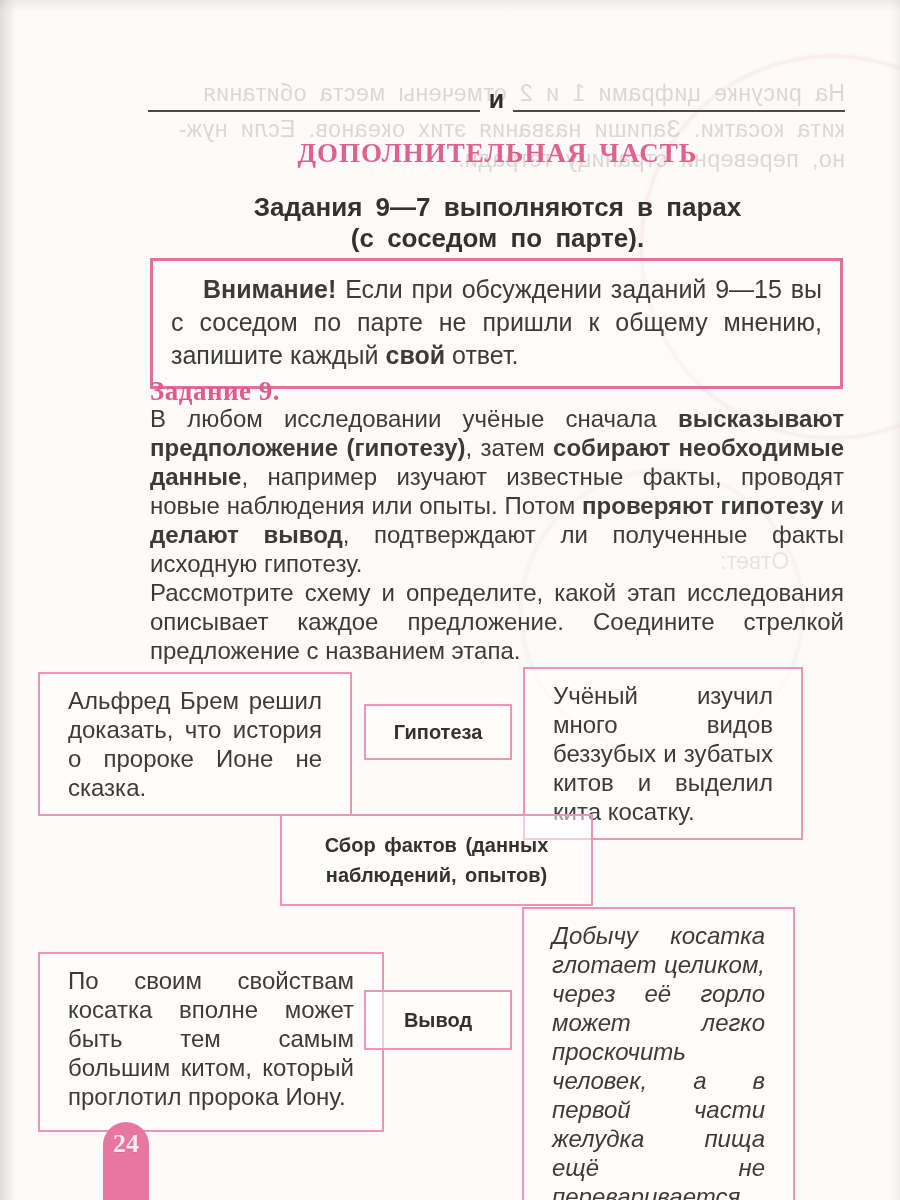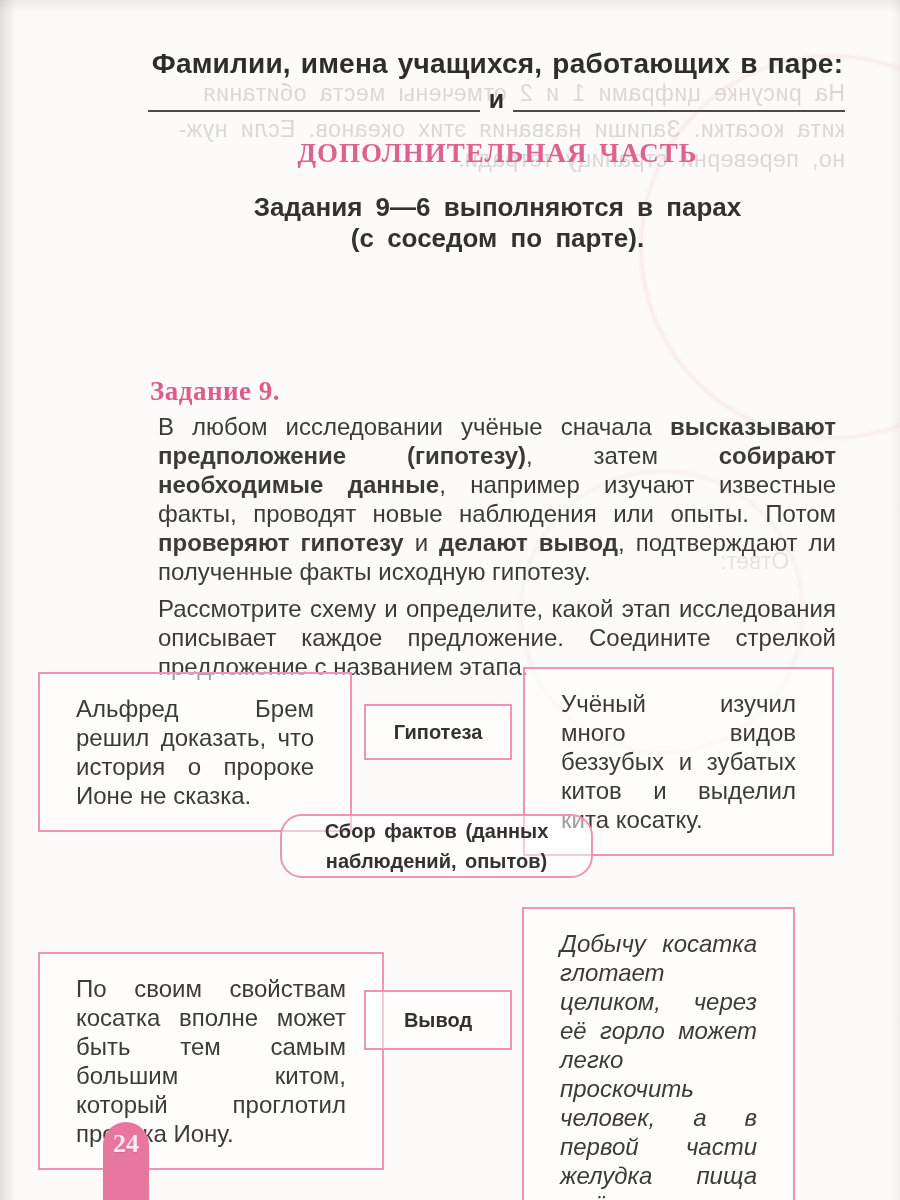--- a/index.html
+++ b/index.html
@@ -67,37 +67,37 @@
   }
   .task-label{
     left:150px;top:376px;
     font-family:"Liberation Serif", serif;font-weight:700;
     font-size:27px;color:#dd5c8c;letter-spacing:.5px;
   }
   .text-col{
     left:150px;top:404px;width:694px;
     font-size:24px;line-height:29px;color:#3c3b3a;
   }
-  .text-col p{margin:8px;text-align:justify;}
+  .text-col p{margin:0;text-align:justify;}
   .b{font-weight:700;}
   
   .sbox{
     box-sizing:border-box;border:2px solid #ef94b6;background:rgba(255,255,255,.5);
     font-size:24px;line-height:29px;color:#3c3b3a;
   }
-  .sbox p{margin:8px;padding:12px 28px;text-align:justify;}
+  .sbox p{margin:0;padding:12px 28px;text-align:justify;}
   .lbox{
     box-sizing:border-box;border:2px solid #ef94b6;background:rgba(255,255,255,.5);
     display:flex;align-items:center;justify-content:center;text-align:center;
     font-weight:700;font-size:20px;line-height:30px;color:#333231;word-spacing:3px;
   }
   .box-hyp-sent {left:38px; top:672px; width:314px; min-height:122px;}
   .box-hyp-lab  {left:364px;top:704px; width:148px; height:56px;}
-  .box-facts-sent{left:523px;top:667px;width:311px; min-height:126px;}
-  .box-facts-lab{left:280px;top:814px; width:313px; height:64px; padding:0 12px;border-radius:22px;}
+  .box-facts-sent{left:523px;top:667px;width:280px; min-height:126px;}
+  .box-facts-lab{left:280px;top:814px; width:313px; height:92px; padding:0 12px;}
   .box-conc-sent{left:38px; top:952px; width:346px; min-height:180px;}
   .box-conc-lab {left:364px;top:990px; width:148px; height:60px;}
   .box-conc-facts{left:522px;top:907px;width:273px; min-height:206px;font-style:italic;}
   
   .page-tab{
     left:103px;top:1122px;width:46px;height:85px;
     background:#e8779f;border-radius:23px 23px 0 0;
     display:flex;justify-content:center;align-items:flex-start;padding-top:7px;
     box-sizing:border-box;
   }
@@ -113,35 +113,37 @@
 
   <div class="bleed">
     <div class="bleed-circle bleed-c1"></div>
     <div class="bleed-circle bleed-c2"></div>
     <div class="bleed-line" style="top:80px;">На рисунке цифрами 1 и 2 отмечены места обитания</div>
     <div class="bleed-line" style="top:116px;">кита косатки. Запиши названия этих океанов. Если нуж-</div>
     <div class="bleed-line" style="top:146px;">но, переверни страницу тетради.</div>
     <div class="bleed-answer">Ответ:</div>
   </div>
 
-  <div class="z names-label">Фамилии, имена учащихся, работающих в паре:</div>
 
   <div class="z write-row">
     <span class="rule"></span>
     <span class="and">и</span>
     <span class="rule"></span>
   </div>
 
   <h1 class="z section-title">ДОПОЛНИТЕЛЬНАЯ ЧАСТЬ</h1>
 
   <div class="z subtitle">
-    <div>Задания 9—6 выполняются в парах</div>
+    <div>Задания 9—7 выполняются в парах</div>
     <div>(с соседом по парте).</div>
   </div>
 
+  <div class="z attention-box">
+    <p><span class="b">Внимание!</span><span> Если при обсуждении заданий 9—15 вы с соседом по парте не пришли к общему мнению, запишите каждый </span><span class="b">свой</span><span> ответ.</span></p>
+  </div>
 
   <div class="z task-label">Задание 9.</div>
 
   <div class="z text-col">
     <p><span>В любом исследовании учёные сначала </span><span class="b">высказывают предположение (гипотезу)</span><span>, затем </span><span class="b">собирают необходимые данные</span><span>, например изучают известные факты, проводят новые наблюдения или опыты. Потом </span><span class="b">проверяют гипотезу</span><span> и </span><span class="b">делают вывод</span><span>, подтверждают ли полученные факты исходную гипотезу.</span></p>
     <p>Рассмотрите схему и определите, какой этап исследования описывает каждое предложение. Соедините стрелкой предложение с названием этапа.</p>
   </div>
 
   <div class="z sbox box-hyp-sent">
     <p>Альфред Брем решил доказать, что история о пророке Ионе не сказка.</p>

